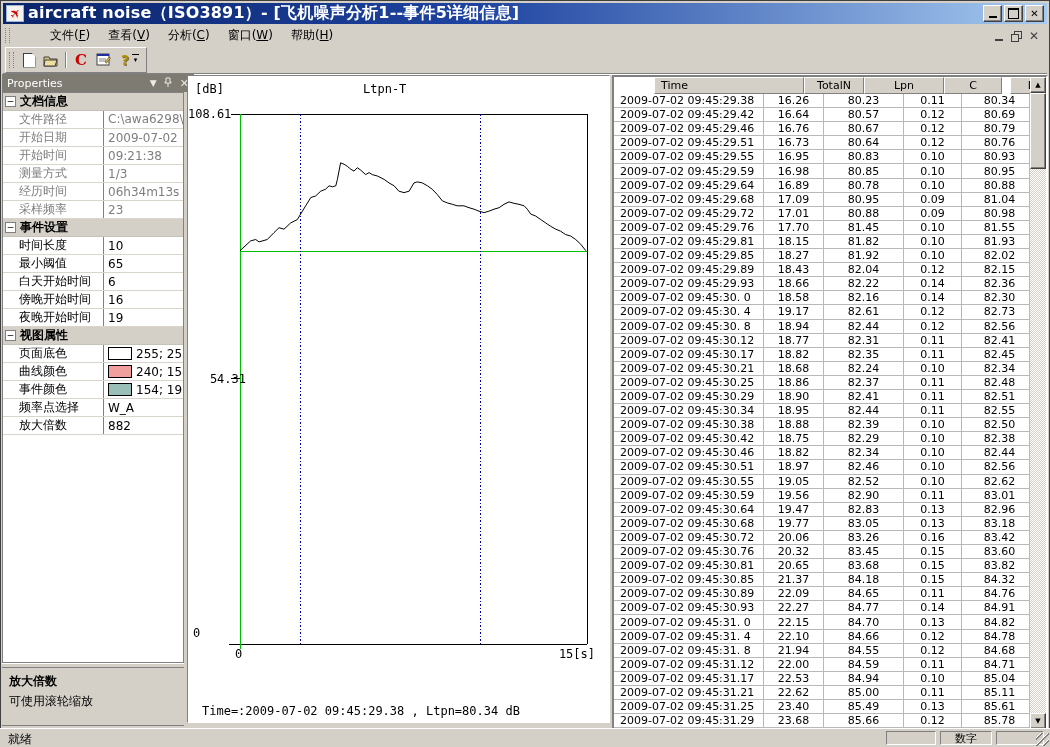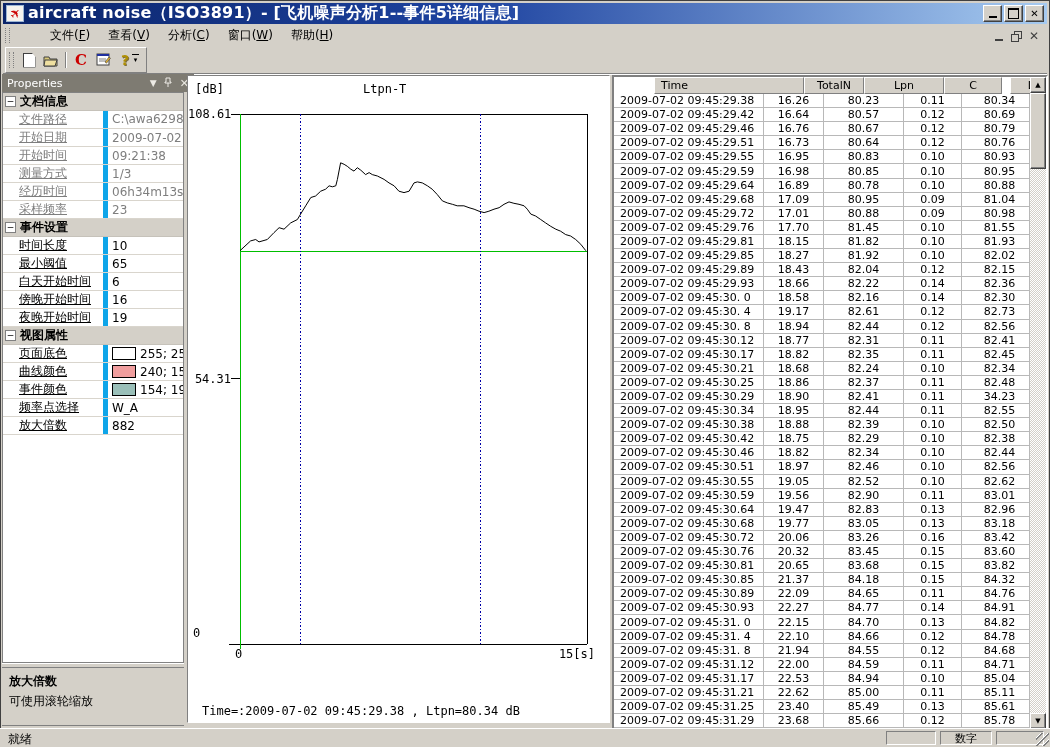--- a/index.html
+++ b/index.html
@@ -61,22 +61,22 @@
     background:#7E7B72;color:#fff;display:flex;align-items:center;padding:0 5px;font-size:11px;}
   #props-title .sp{flex:1;}
   #props-title .picon{margin-left:7px;font-size:9px;color:#EDEBE5;}
   #props-grid{position:absolute;left:2px;top:92px;width:182px;height:571px;
     background:#fff;border:1px solid #828282;box-sizing:border-box;overflow:hidden;font-size:12px;}
   .cat-row{height:17px;background:#D4D0C8;display:flex;align-items:center;font-weight:bold;
     border-bottom:1px solid #C6C2BA;}
   .minus-box{width:9px;height:9px;border:1px solid #808080;background:#fff;margin:0 4px 0 2px;
     display:flex;align-items:center;justify-content:center;font-size:9px;line-height:1;font-weight:normal;}
   .prop-row{height:17px;display:flex;border-bottom:1px solid #D9D5CD;}
-  .prop-row .pl{width:84px;padding-left:16px;border-right:5px solid #0ea5e9;
-    display:flex;align-items:center;overflow:hidden;white-space:nowrap;text-decoration:underline;}
+  .prop-row .pl{width:84px;padding-left:16px;border-right:1px solid #0ea5e9;
+    display:flex;align-items:center;overflow:hidden;white-space:nowrap;}
   .prop-row .pv{flex:1;padding-left:4px;display:flex;align-items:center;overflow:hidden;white-space:nowrap;}
   .prop-row.readonly .pl,.prop-row.readonly .pv{color:#7E7E7E;}
   .swatch{width:22px;height:11px;border:1px solid #000;margin-right:4px;flex:none;}
   #props-splitter{position:absolute;left:2px;top:663px;width:182px;height:5px;background:#D4D0C8;
     border-top:1px solid #fff;border-bottom:1px solid #808080;box-sizing:border-box;}
   #props-desc{position:absolute;left:2px;top:668px;width:182px;height:58px;background:#D4D0C8;
     padding:5px 7px;box-sizing:border-box;border-bottom:1px solid #808080;}
   #props-desc .dt{font-weight:bold;margin-bottom:3px;}
 
   
@@ -336,21 +336,21 @@
       <line x1="43" y1="302.97560077340944" x2="52" y2="302.97560077340944" stroke="#000" stroke-width="1" shape-rendering="crispEdges"></line>
       <line x1="52" y1="38" x2="52" y2="573" stroke="#00BE00" stroke-width="1" shape-rendering="crispEdges"></line>
       <line x1="52" y1="175.95322714298862" x2="399" y2="175.95322714298862" stroke="#00BE00" stroke-width="1" shape-rendering="crispEdges"></line>
       <line x1="112.14666666666668" y1="38" x2="112.14666666666668" y2="568" stroke="#0000A8" stroke-width="1" shape-rendering="crispEdges" stroke-dasharray="1.5,2"></line>
       <line x1="292.5866666666667" y1="38" x2="292.5866666666667" y2="568" stroke="#0000A8" stroke-width="1" shape-rendering="crispEdges" stroke-dasharray="1.5,2"></line>
       <polyline points="52.0,174.7 62.6,164.9 67.7,163.5 71.0,165.9 79.3,163.5 86.0,156.6 91.1,151.7 96.0,153.2 102.7,146.9 109.4,143.5 112.6,138.1 117.7,129.8 122.8,121.5 127.6,120.0 132.7,115.2 137.6,113.2 141.1,109.8 144.3,110.8 147.8,109.8 149.4,103.4 152.6,86.8 156.1,88.3 159.3,90.3 162.8,93.2 166.0,95.1 169.3,91.7 172.8,94.2 177.6,98.6 181.1,96.6 184.3,98.6 189.4,100.0 196.1,103.4 201.0,106.9 206.1,109.8 210.9,115.2 216.0,116.6 221.1,115.2 226.0,106.9 229.4,105.9 234.3,106.9 239.4,109.8 244.2,113.2 249.3,118.6 254.4,124.9 259.3,126.9 264.4,128.3 269.2,129.8 275.9,129.8 281.0,131.7 286.1,133.2 291.0,135.2 296.1,136.6 300.9,135.2 306.0,133.2 311.1,131.7 316.0,128.3 321.0,125.9 325.9,127.3 331.0,128.3 336.1,129.8 339.3,133.2 342.8,138.1 347.6,140.0 352.7,143.5 357.6,146.9 362.7,150.3 367.8,153.2 372.6,155.2 377.7,158.6 382.6,160.0 387.7,163.5 392.8,168.3 397.8,174.7" fill="none" stroke="#000000" stroke-width="1"></polyline>
     </svg>
   <span class="clabel" style="left:7px;top:6px;">[dB]</span>
   <span class="clabel" style="left:175px;top:6px;">Ltpn-T</span>
   <span class="clabel" style="left:0;top:31px;width:42px;text-align:right;">108.61</span>
-  <span class="clabel" style="left:1px;top:296px;width:42px;text-align:right;">54.31</span>
+  <span class="clabel" style="left:16px;top:296px;width:42px;text-align:right;">54.31</span>
   <span class="clabel" style="left:5px;top:550px;">0</span>
   <span class="clabel" style="left:47px;top:571px;">0</span>
   <span class="clabel" style="right:14px;top:571px;">15[s]</span>
   <div id="chart-info">
     <div>Time=:2009-07-02 09:45:29.38 , Ltpn=80.34 dB</div>
     
     
   </div>
 </div>
 
@@ -531,21 +531,21 @@
           <div class="tcell w-lpn">82.37</div>
           <div class="tcell w-c">0.11</div>
           <div class="tcell w-ltpn">82.48</div>
           <div class="tcell w-fill"></div>
         </div>
         <div class="trow">
           <div class="tcell w-time time">2009-07-02 09:45:30.29</div>
           <div class="tcell w-n">18.90</div>
           <div class="tcell w-lpn">82.41</div>
           <div class="tcell w-c">0.11</div>
-          <div class="tcell w-ltpn">34.23</div>
+          <div class="tcell w-ltpn">82.51</div>
           <div class="tcell w-fill"></div>
         </div>
         <div class="trow">
           <div class="tcell w-time time">2009-07-02 09:45:30.34</div>
           <div class="tcell w-n">18.95</div>
           <div class="tcell w-lpn">82.44</div>
           <div class="tcell w-c">0.11</div>
           <div class="tcell w-ltpn">82.55</div>
           <div class="tcell w-fill"></div>
         </div>

